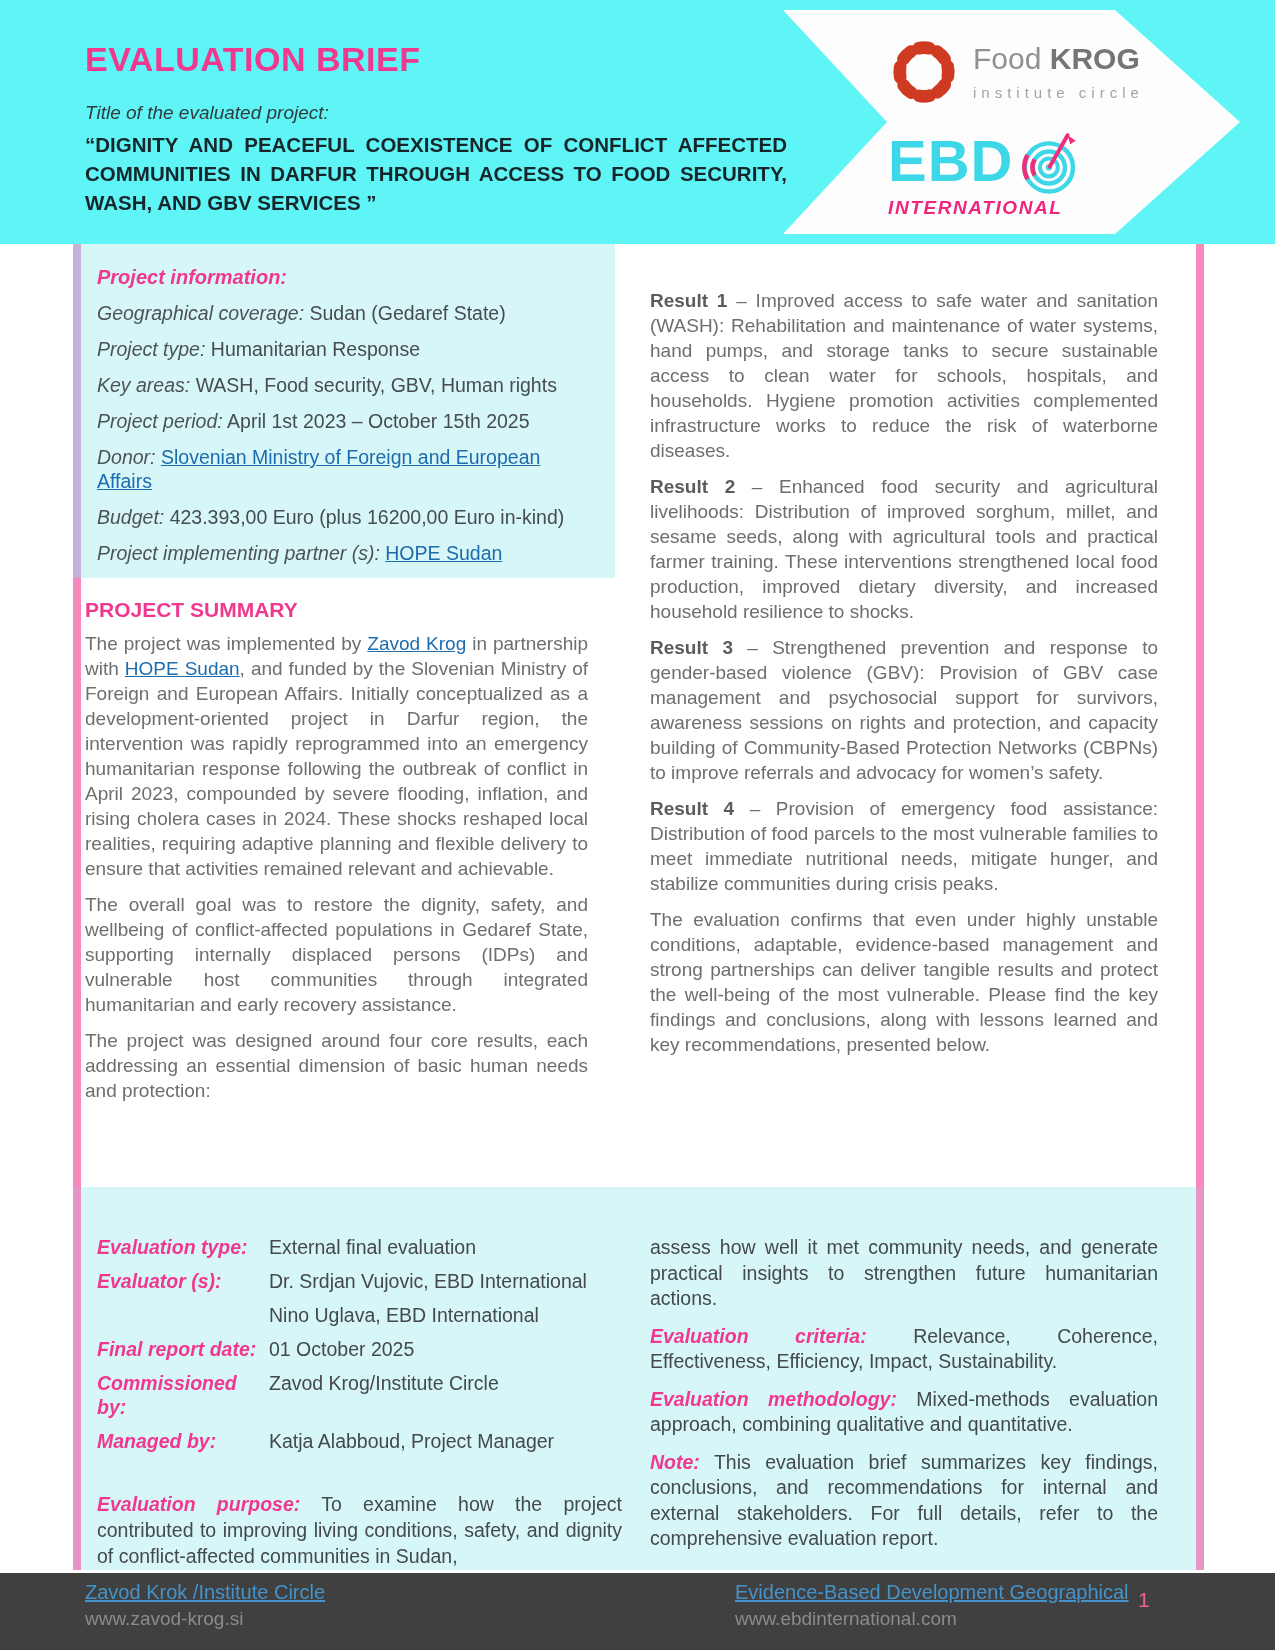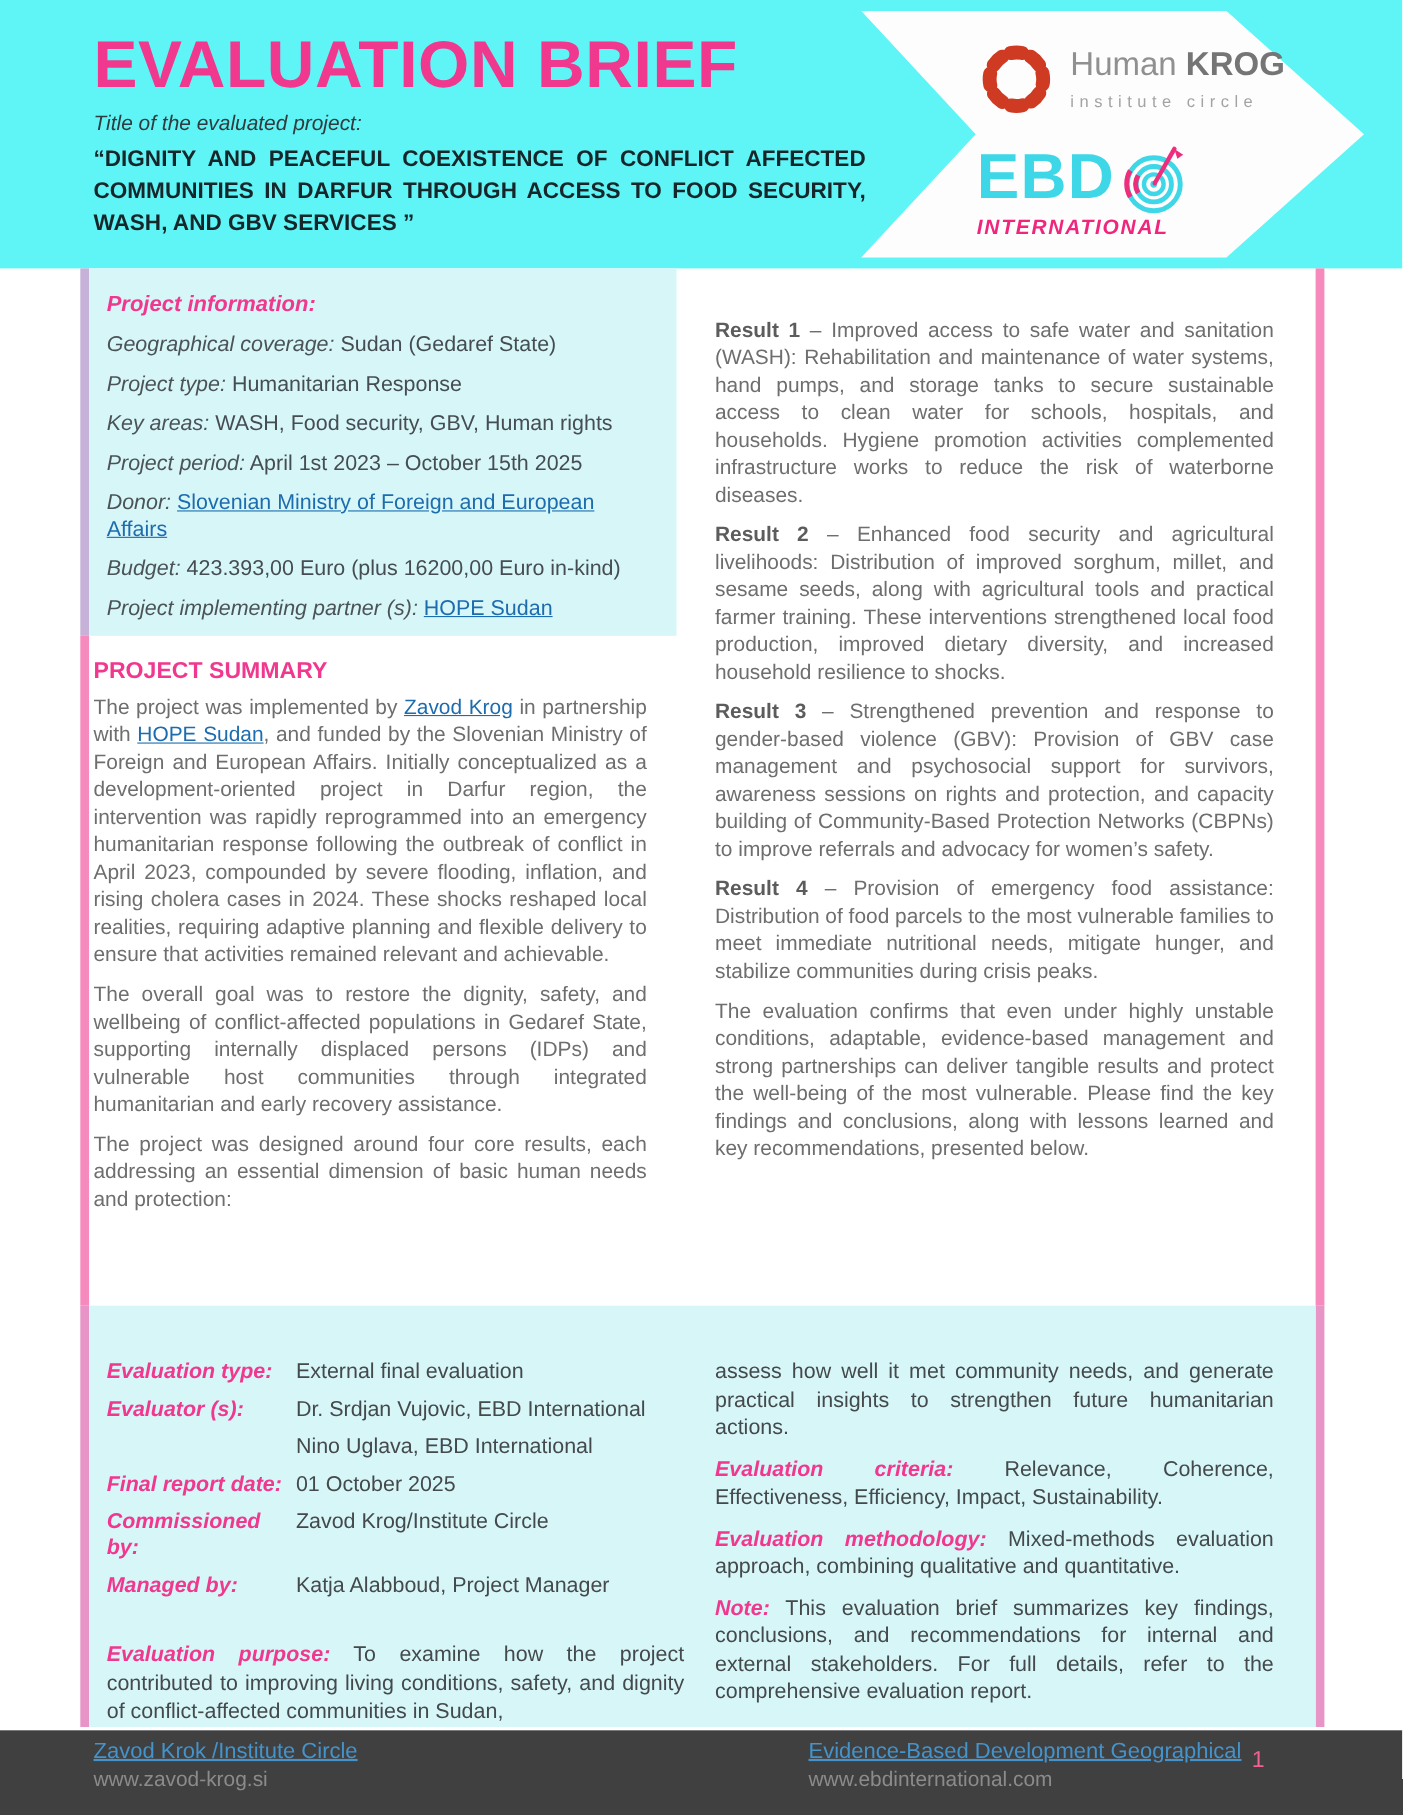--- a/index.html
+++ b/index.html
@@ -2,21 +2,21 @@
 <html><head>
 <meta charset="utf-8">
 <style>
   html,body{margin:0;padding:0;background:#ffffff;}
   .page{position:relative;width:1275px;height:1650px;background:#ffffff;overflow:hidden;
         font-family:"Liberation Sans",sans-serif;}
 
   
   .header{position:absolute;left:0;top:0;width:1275px;height:244px;background:#5ff5f6;}
   .arrow-svg{position:absolute;left:735px;top:0;}
-  .hdr-title{position:absolute;left:85px;top:24px;font-size:60px;font-weight:bold;
+  .hdr-title{position:absolute;left:85px;top:40px;font-size:34px;font-weight:bold;
              color:#f0388f;letter-spacing:0.5px;}
   .hdr-sub{position:absolute;left:85px;top:102px;font-size:19px;font-style:italic;color:#2f3b3e;}
   .hdr-proj{position:absolute;left:85px;top:130px;width:702px;font-size:20.5px;font-weight:bold;
             color:#16262a;line-height:29px;text-align:justify;}
 
   .logo-zavod{position:absolute;left:888px;top:36px;display:flex;align-items:center;gap:13px;}
   .zv-name{font-size:30px;color:#909090;line-height:32px;}
   .zv-name b{color:#757575;}
   .zv-tag{font-size:15px;color:#a3a3a3;letter-spacing:5px;margin-top:9px;}
   .logo-ebd{position:absolute;left:888px;top:136px;}
@@ -82,21 +82,21 @@
 
     <div class="hdr-title">EVALUATION BRIEF</div>
     <div class="hdr-sub">Title of the evaluated project:</div>
     <div class="hdr-proj">“DIGNITY AND PEACEFUL COEXISTENCE OF CONFLICT AFFECTED COMMUNITIES IN DARFUR THROUGH ACCESS TO FOOD SECURITY, WASH, AND GBV SERVICES ”</div>
 
     <div class="logo-zavod">
       <svg width="72" height="72" viewBox="0 0 74 74">
         <circle cx="37" cy="37" r="25" fill="none" stroke="#cf3a23" stroke-width="13" stroke-dasharray="11 8.6" stroke-linecap="round" transform="rotate(-14 37 37)"></circle>
       </svg>
       <div class="zv-text">
-        <div class="zv-name"><span>Human </span><b>KROG</b></div>
+        <div class="zv-name"><span>Food </span><b>KROG</b></div>
         <div class="zv-tag">institute circle</div>
       </div>
     </div>
 
     <div class="logo-ebd">
       <div class="ebd-row">
         <span class="ebd-name">EBD</span>
         <svg width="66" height="66" viewBox="0 0 70 74" style="margin-left:2px;margin-top:-6px;">
           <circle cx="36" cy="42" r="27" fill="none" stroke="#3ed7e7" stroke-width="5"></circle>
           <circle cx="36" cy="42" r="18" fill="none" stroke="#3ed7e7" stroke-width="5"></circle>

